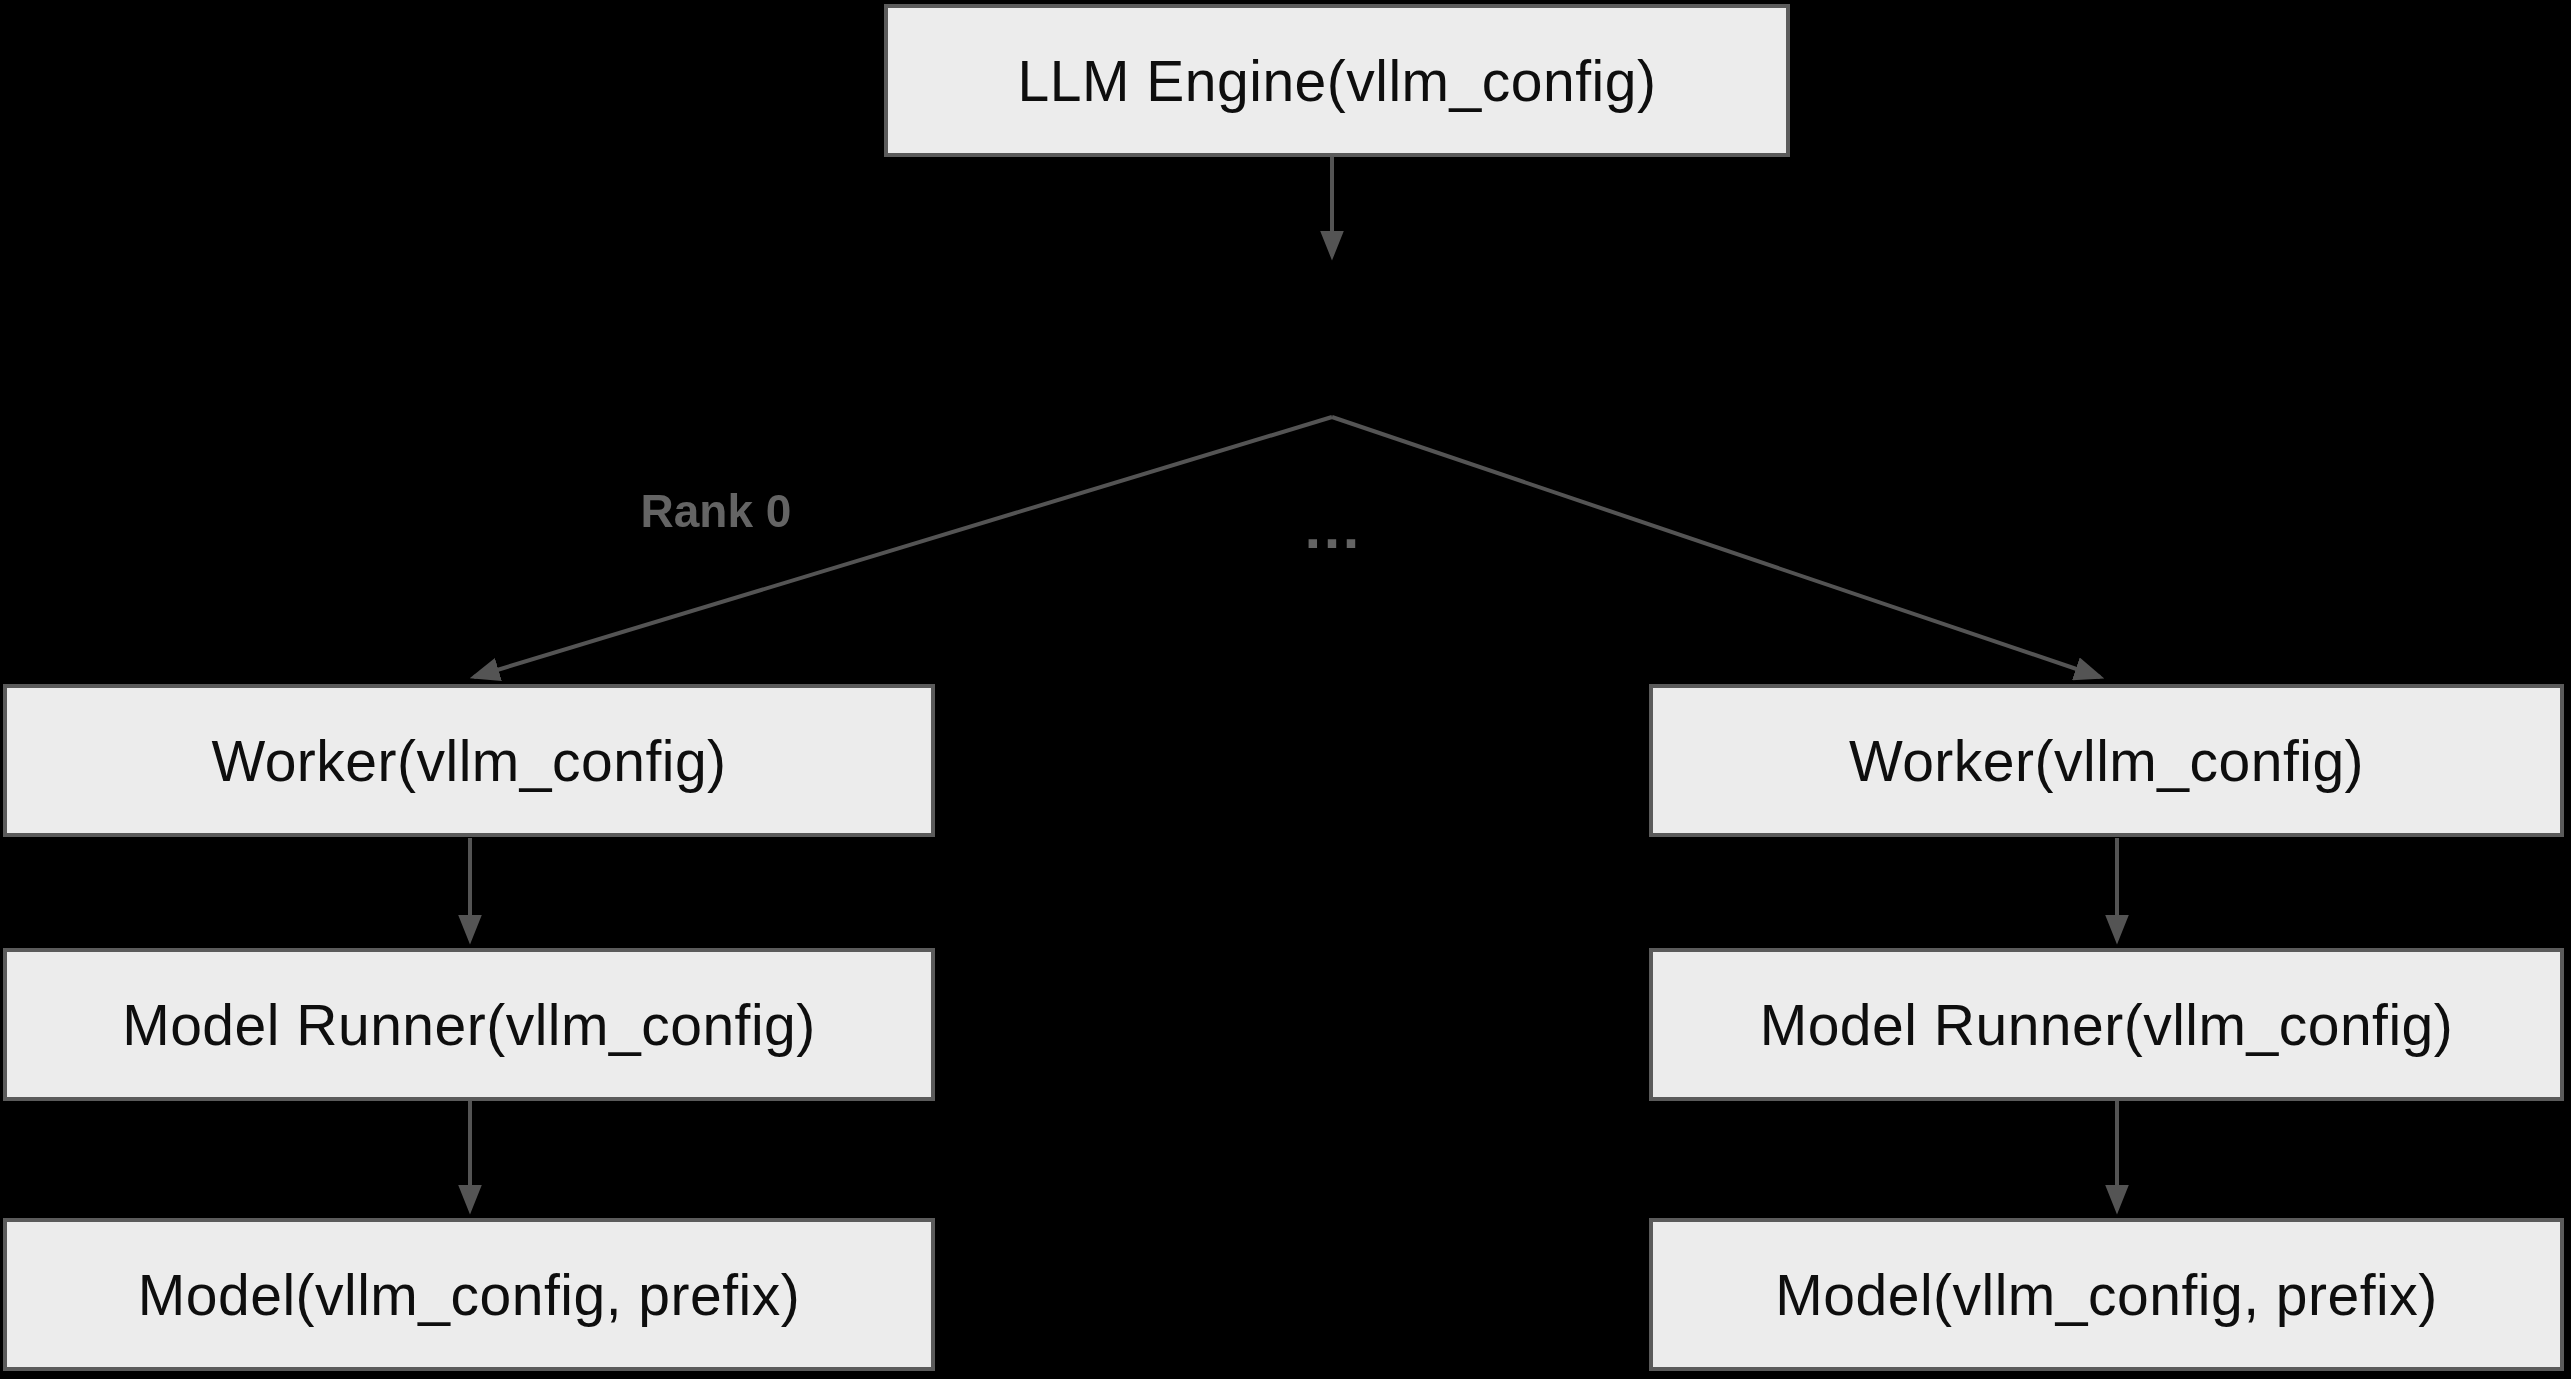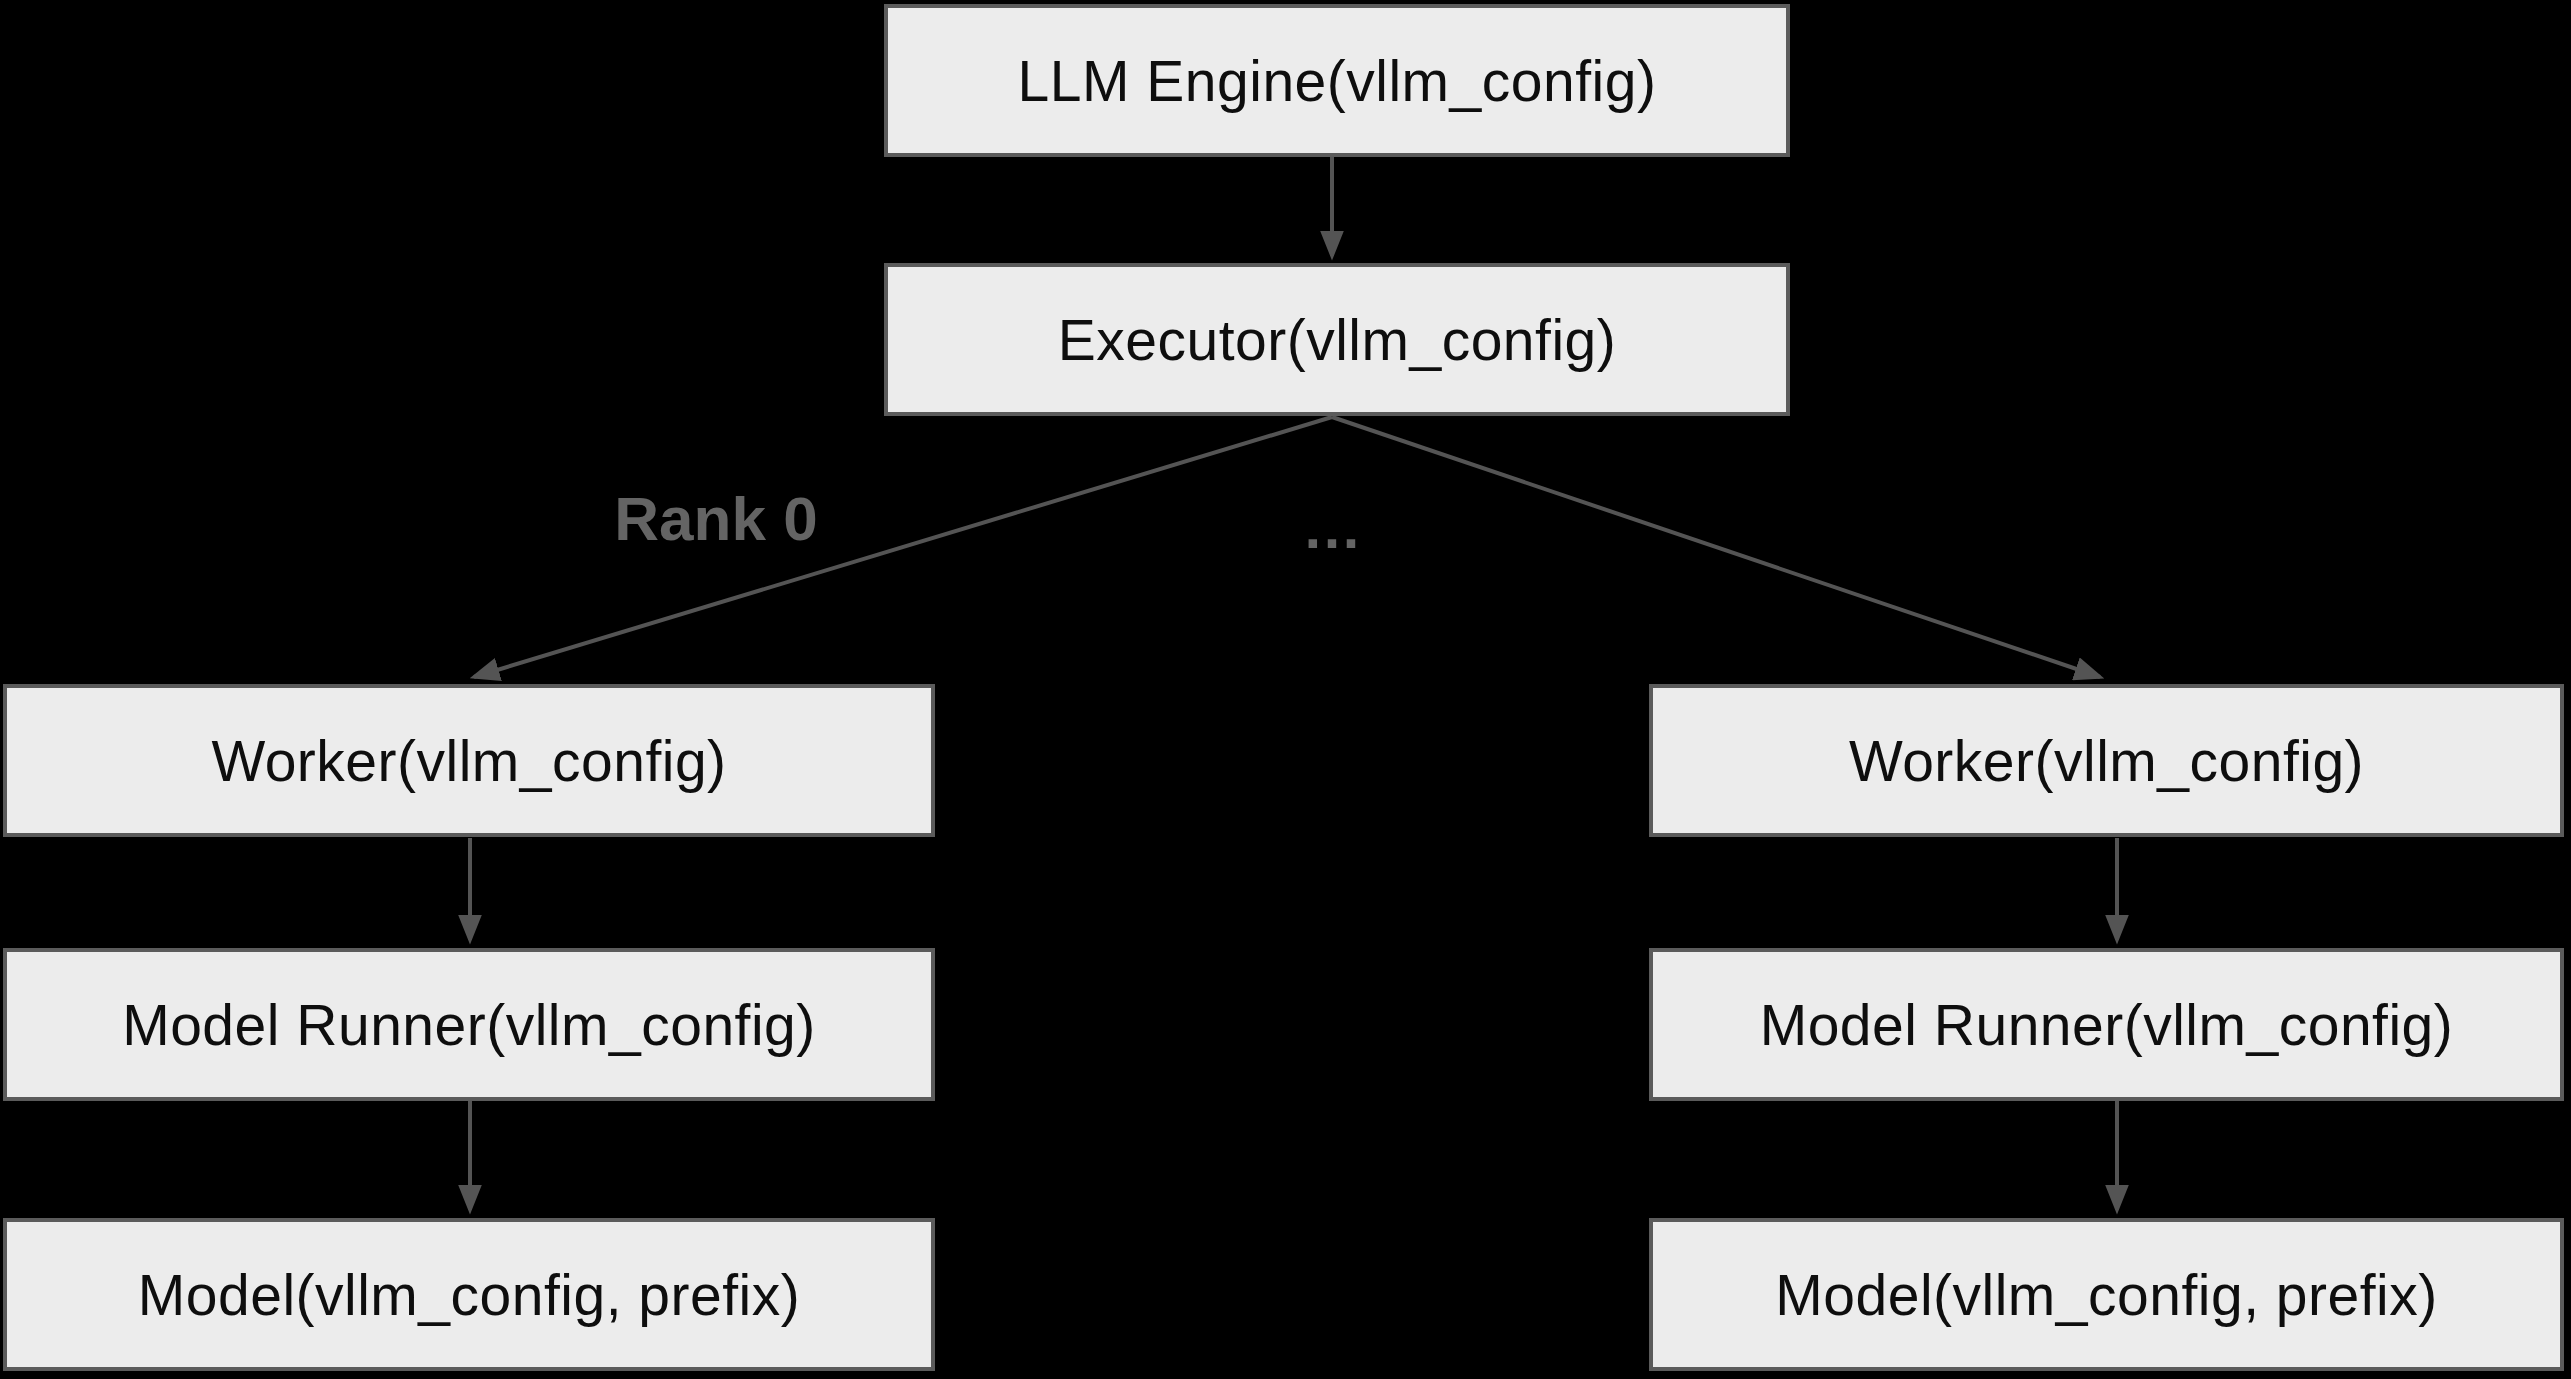--- a/index.html
+++ b/index.html
@@ -52,21 +52,21 @@
   .node-executor          { left: 884px;  top: 263px;  width: 906px; height: 153px; }
   .node-worker-rank0      { left: 3px;    top: 684px;  width: 932px; height: 153px; }
   .node-model-runner-rank0{ left: 3px;    top: 948px;  width: 932px; height: 153px; }
   .node-model-rank0       { left: 3px;    top: 1218px; width: 932px; height: 153px; }
   .node-worker-rankn      { left: 1649px; top: 684px;  width: 915px; height: 153px; }
   .node-model-runner-rankn{ left: 1649px; top: 948px;  width: 915px; height: 153px; }
   .node-model-rankn       { left: 1649px; top: 1218px; width: 915px; height: 153px; }
   .edge-label {
     position: absolute;
     color: var(--edge-label-color);
-    font-size: 62px;
+    font-size: 46px;
     font-weight: 700;
     text-align: center;
     white-space: nowrap;
     line-height: 1;
   }
   .edge-label-rank0  { left: 541px;  top: 488px; width: 350px; }
   .edge-label-rankn  { left: 1794px; top: 488px; width: 350px; }
   .edge-label-ellipsis { left: 1260px; top: 498px; width: 144px; font-size: 60px; }
 </style>
 </head>
@@ -84,21 +84,20 @@
     <line x1="1332" y1="417" x2="474" y2="677" marker-end="url(#ah)"></line>
     <line x1="1332" y1="417" x2="2100" y2="677" marker-end="url(#ah)"></line>
     <line x1="470" y1="838" x2="470" y2="940" marker-end="url(#ah)"></line>
     <line x1="470" y1="1101" x2="470" y2="1210" marker-end="url(#ah)"></line>
     <line x1="2117" y1="838" x2="2117" y2="940" marker-end="url(#ah)"></line>
     <line x1="2117" y1="1101" x2="2117" y2="1210" marker-end="url(#ah)"></line>
   </svg>
 
   <div class="node node-llm-engine">LLM Engine(vllm_config)</div>
 
-  <div class="node node-executor">Executor(vllm_config)</div>
 
   <div class="node node-worker-rank0">Worker(vllm_config)</div>
 
   <div class="node node-model-runner-rank0">Model Runner(vllm_config)</div>
 
   <div class="node node-model-rank0">Model(vllm_config, prefix)</div>
 
   <div class="node node-worker-rankn">Worker(vllm_config)</div>
 
   <div class="node node-model-runner-rankn">Model Runner(vllm_config)</div>

